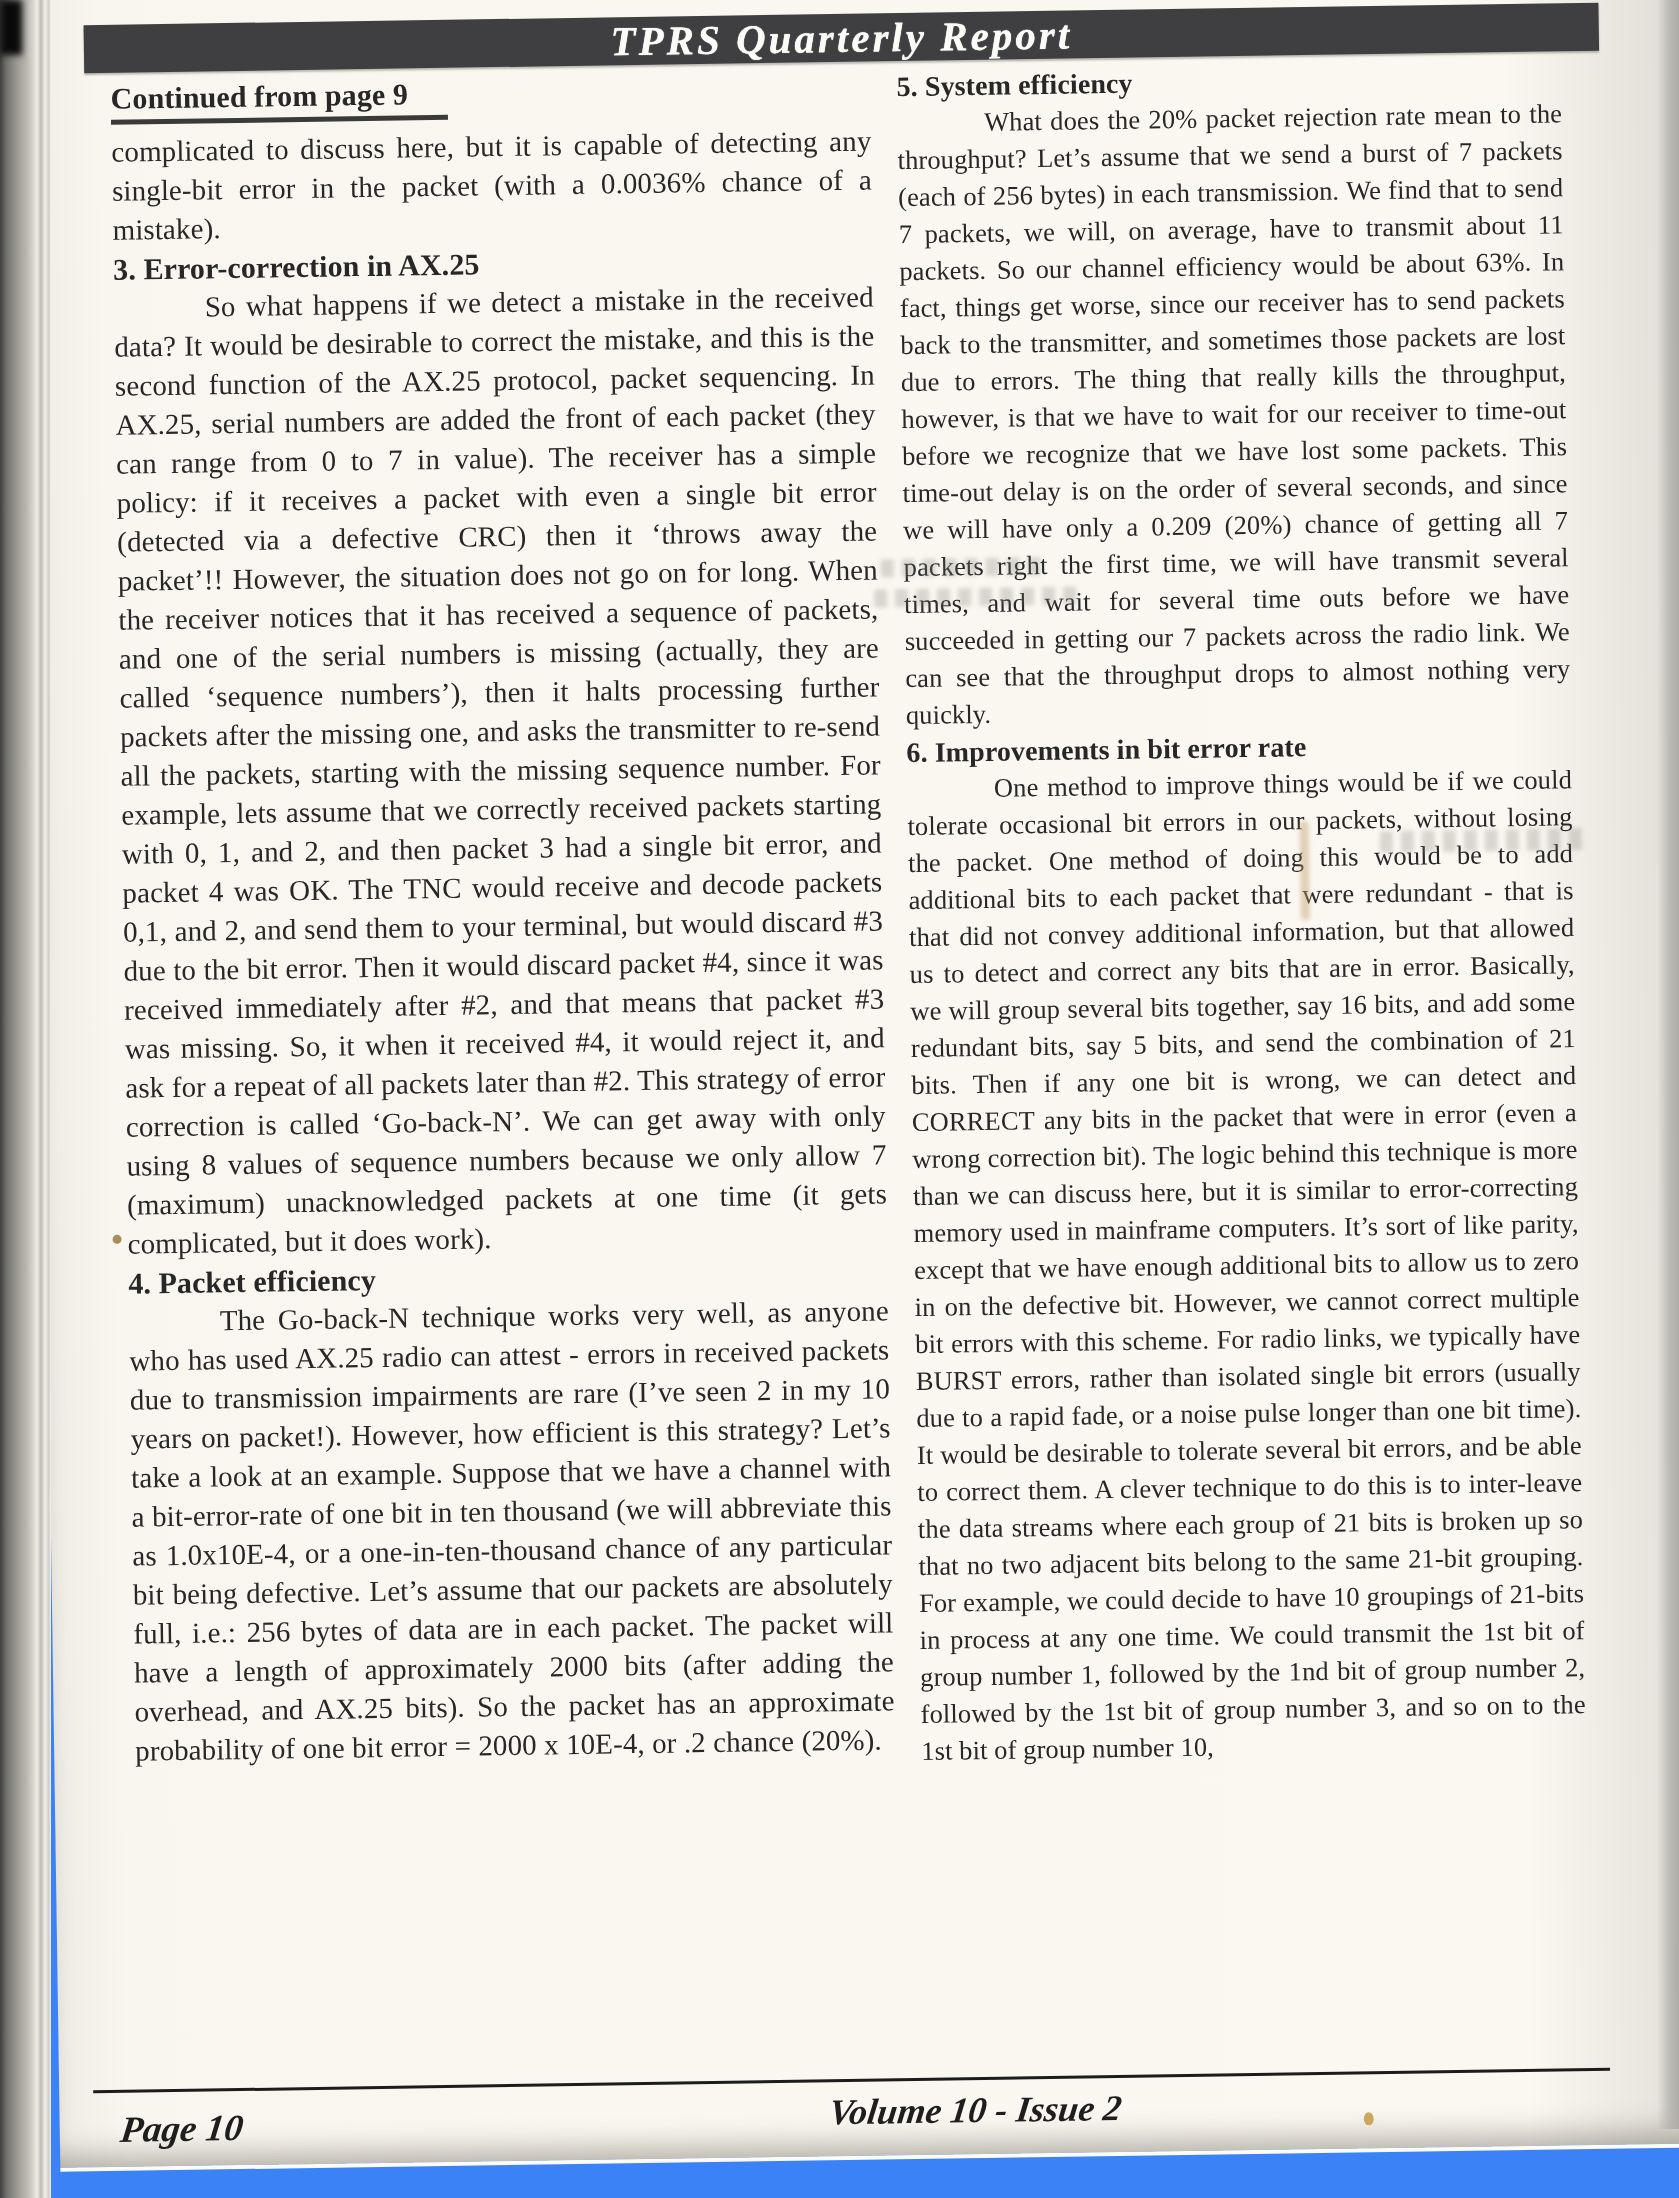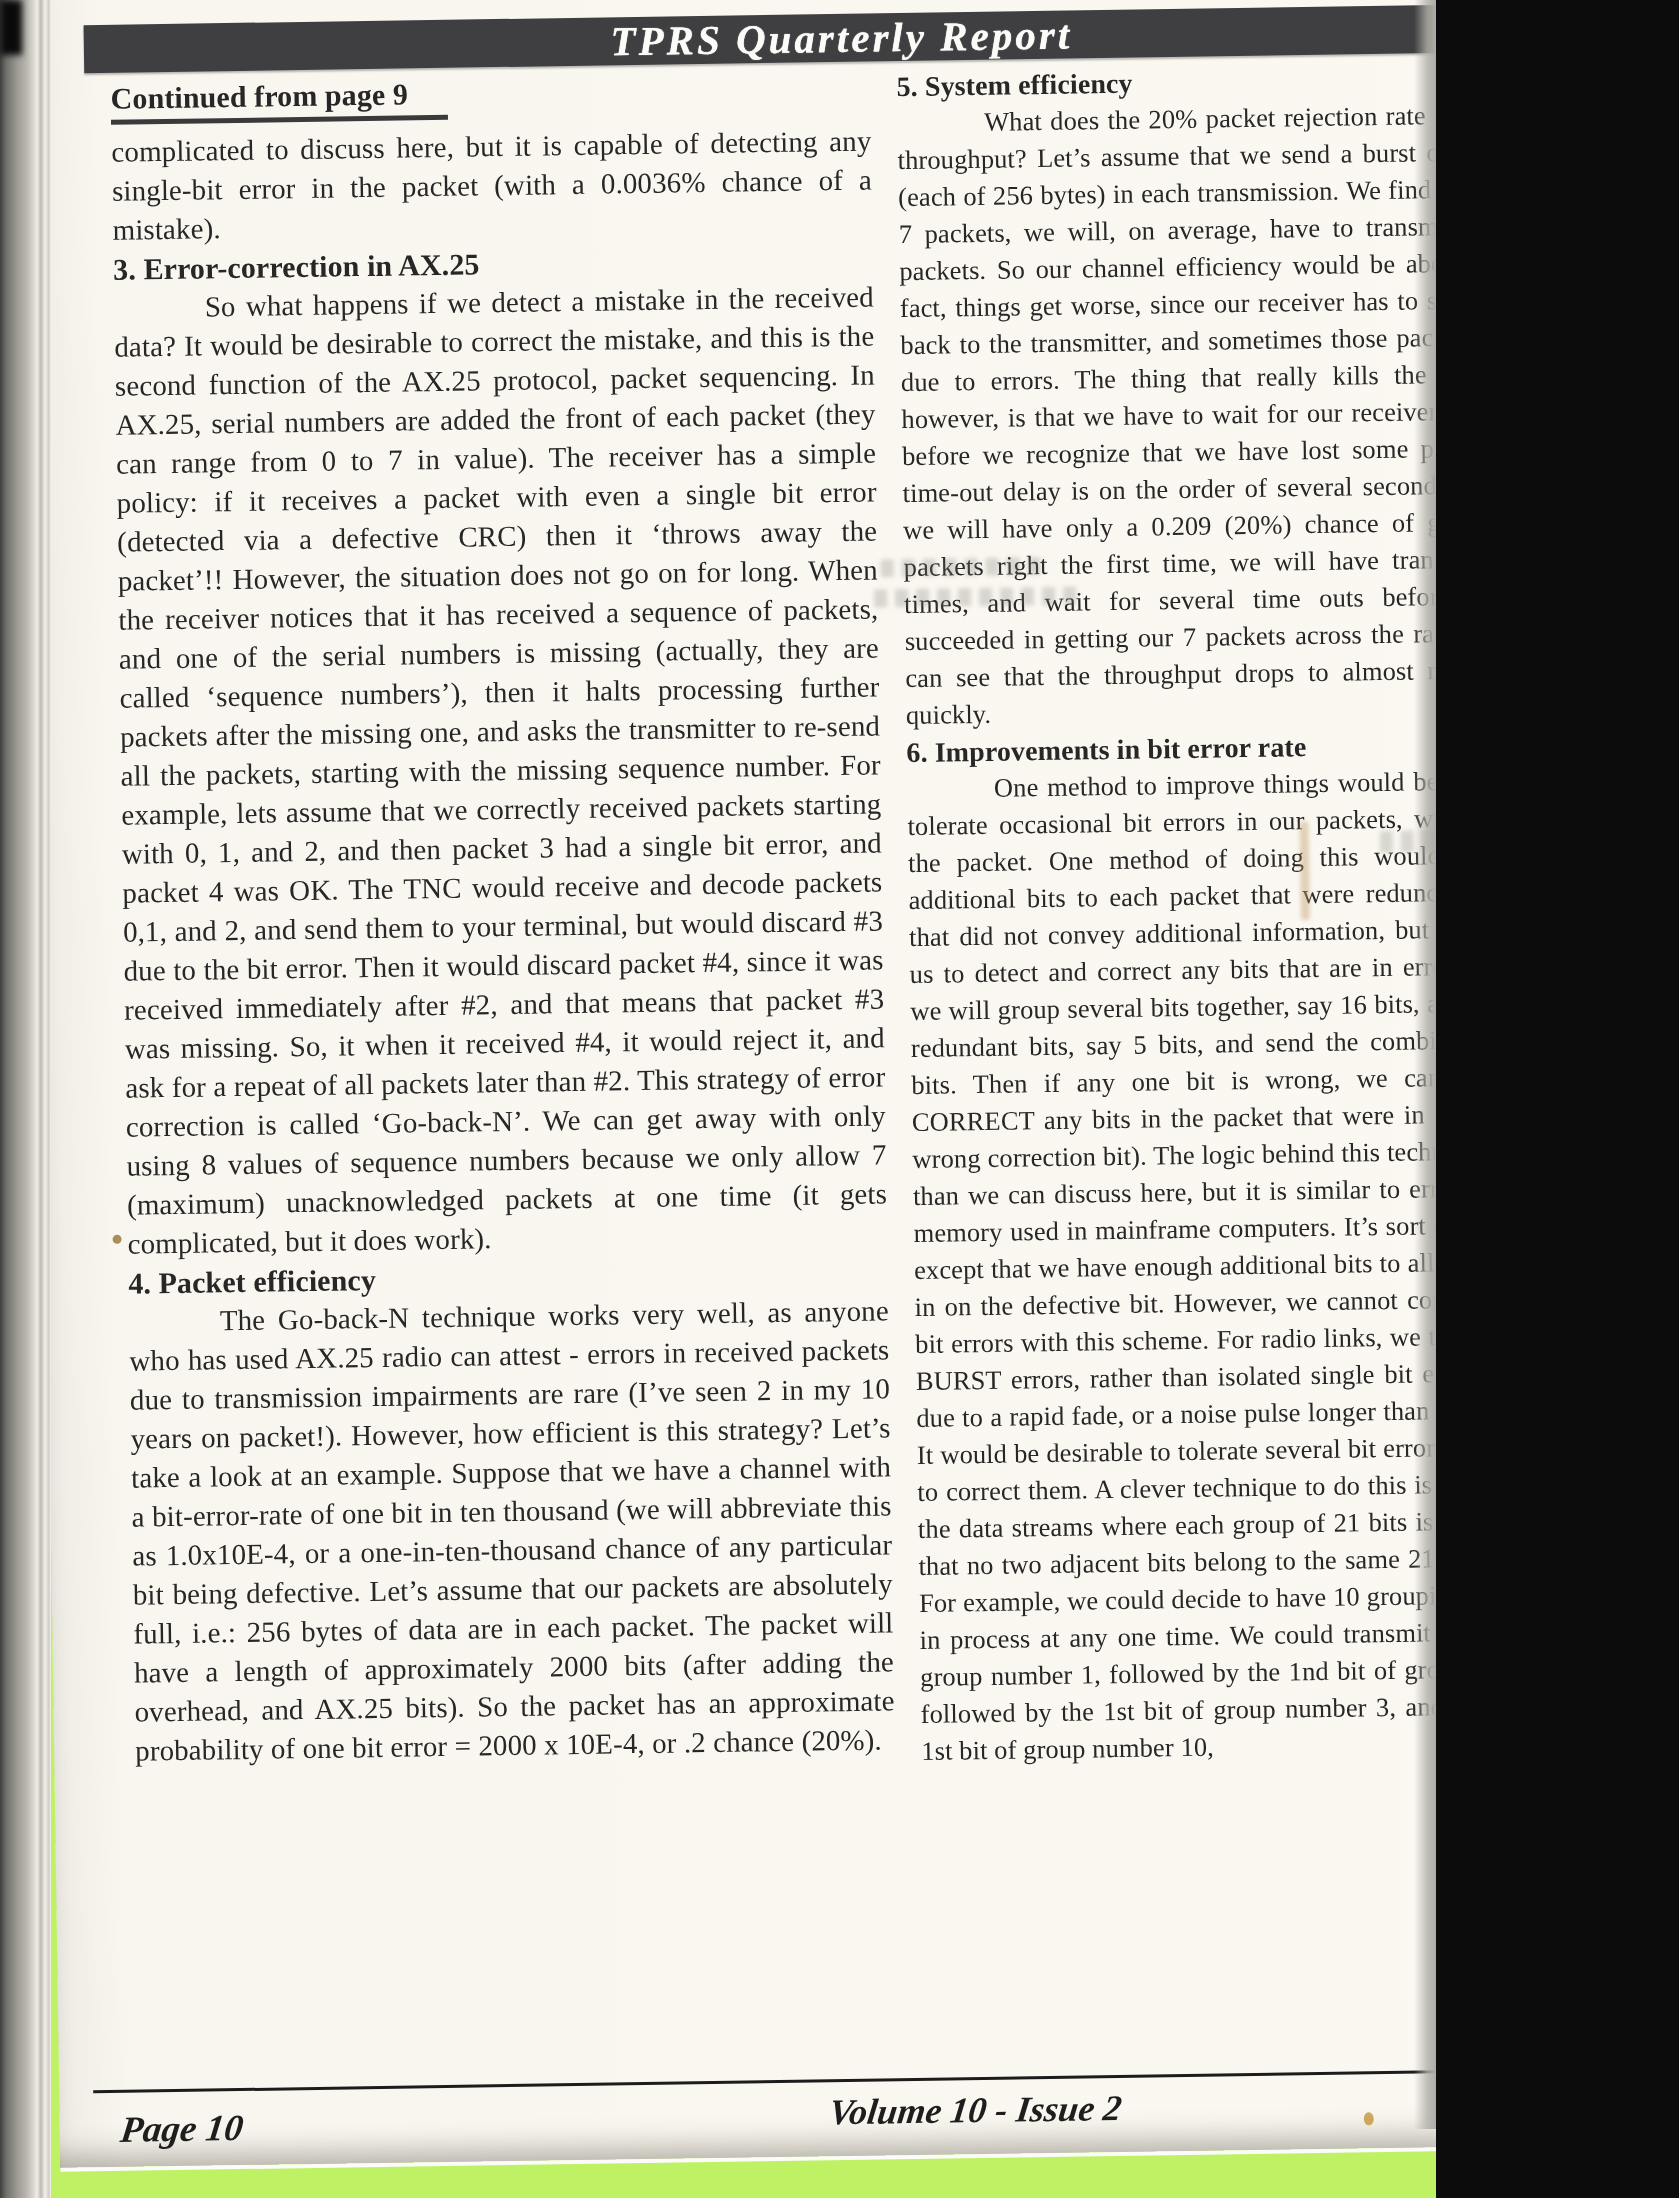--- a/index.html
+++ b/index.html
@@ -1,16 +1,16 @@
 <!DOCTYPE html>
 <html><head>
 <meta charset="utf-8">
 <style>
   html,body{margin:0;padding:0;background:#0c0c0c;}
-  .scan{position:relative;width:1436px;height:2199px;overflow:hidden;background:#bef264;font-family:"Liberation Serif",serif;}
+  .scan{position:relative;width:1679px;height:2199px;overflow:hidden;background:#3b82f6;font-family:"Liberation Serif",serif;}
 
   
   .page{position:absolute;left:28px;top:-12px;width:1671px;height:2180px;
     background:linear-gradient(90deg,#eeece5 0,#f8f6ef 69px,#faf8f1 88%,#e3e1da 97%,#d2d0ca 100%);
     transform:rotate(-0.85deg);transform-origin:0 0;
     border-bottom:4px solid #fbfbf9;
     box-shadow:inset 0 -26px 30px -16px rgba(70,62,50,0.4);}
 
   
   .masthead{position:absolute;left:55px;top:38px;width:1515px;height:48px;background:#3f3f41;

